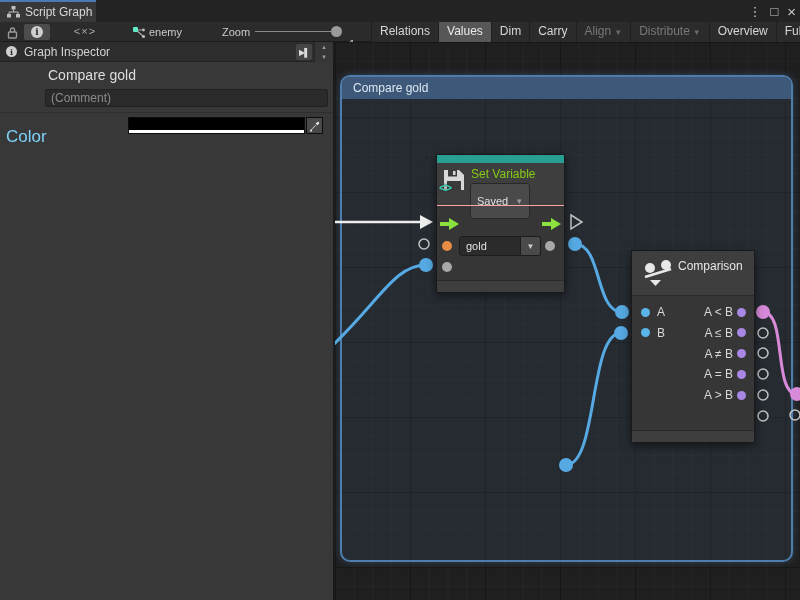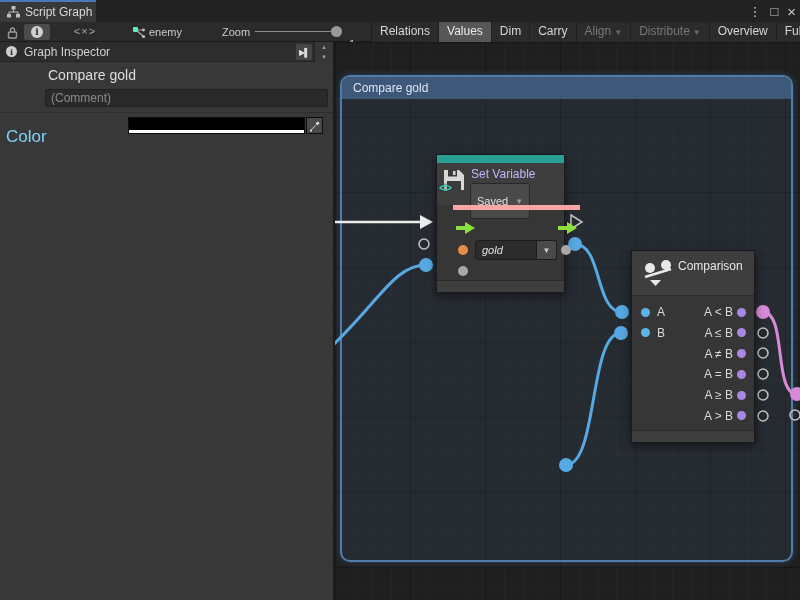--- a/index.html
+++ b/index.html
@@ -84,28 +84,28 @@
                   display:flex; align-items:center; padding-left:11px; font-size:12px; color:#dde7f3; }
 
   .node { position:absolute; background:#363636; border:1px solid #191919; box-shadow:0 3px 9px rgba(0,0,0,0.5); }
   .node-footer { position:absolute; left:0; bottom:0; width:100%; height:12px; background:#3e3e3e;
                  border-top:1px solid #292929; }
 
   
   .node-setvar { left:101px; top:112px; width:129px; height:139px; }
   .sv-tealbar { position:absolute; left:0; top:0; width:100%; height:8px; background:var(--node-header-teal); }
   .sv-header { position:absolute; left:0; top:8px; width:100%; height:42px; background:#3e3e3e; }
-  .sv-title { position:absolute; left:34px; top:4px; font-size:12px; color:#c4b5fd; }
+  .sv-title { position:absolute; left:34px; top:4px; font-size:12px; color:#84cc16; }
   .sv-dropdown { position:absolute; left:33px; top:20px; height:17px; padding:17px 6px; background:#4a4a4a;
                  border:1px solid #282828; border-radius:3px; font-size:11px; color:#e0e0e0;
                  display:flex; align-items:center; gap:4px; }
   .sv-floppy { position:absolute; left:5px; top:5px; }
   .sv-code { position:absolute; left:2px; top:18px; color:#3fd0b5; font-weight:bold; font-size:12px;
              letter-spacing:-1px; text-shadow:0 0 2px #222; }
-  .sv-body { position:absolute; left:16px; top:50px; width:100%; height:77px; border-top:5px solid #fca5a5;font-style:italic; }
+  .sv-body { position:absolute; left:0; top:50px; width:100%; height:77px; border-top:1px solid #fca5a5; }
   .flow-left { position:absolute; left:3px; top:12px; }
   .flow-right { position:absolute; right:3px; top:12px; }
   .port { position:absolute; border-radius:50%; }
   .port-orange { left:5px; top:35px; width:10px; height:10px; background:var(--port-orange); }
   .port-gray-out { right:9px; top:35px; width:10px; height:10px; background:var(--port-gray); }
   .port-gray-in2 { left:5px; top:56px; width:10px; height:10px; background:var(--port-gray); }
   .gold-dd { position:absolute; left:22px; top:30px; width:82px; height:20px; display:flex; }
   .gold-dd-main { width:62px; height:20px; background:#2b2b2b; border:1px solid #1c1c1c; border-radius:3px 0 0 3px;
                   font-size:11px; color:#e0e0e0; display:flex; align-items:center; padding-left:6px; }
   .gold-dd-arrow { width:20px; height:20px; background:#4a4a4a; border:1px solid #1c1c1c; border-left:none;
@@ -331,24 +331,20 @@
         </div>
         <div class="cmp-row">
           <span class="cmp-out-label">A ≠ B</span>
           <div class="cmp-out-dot"></div>
         </div>
         <div class="cmp-row">
           <span class="cmp-out-label">A = B</span>
           <div class="cmp-out-dot"></div>
         </div>
         <div class="cmp-row">
-          <span class="cmp-out-label">A ≥ B</span>
-          <div class="cmp-out-dot"></div>
-        </div>
-        <div class="cmp-row">
           <span class="cmp-out-label">A &gt; B</span>
           <div class="cmp-out-dot"></div>
         </div>
       </div>
       <div class="node-footer"></div>
     </div>
 
 
   </div>
 </div>

